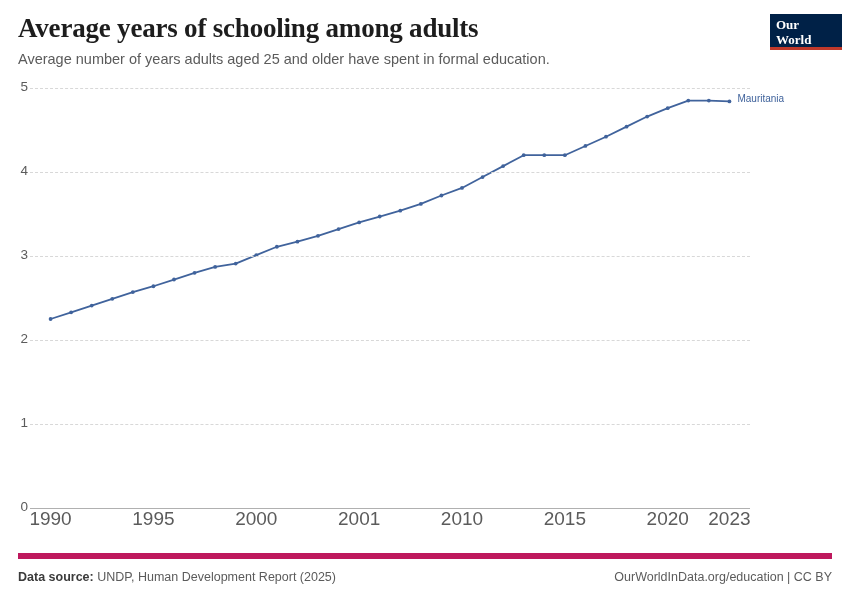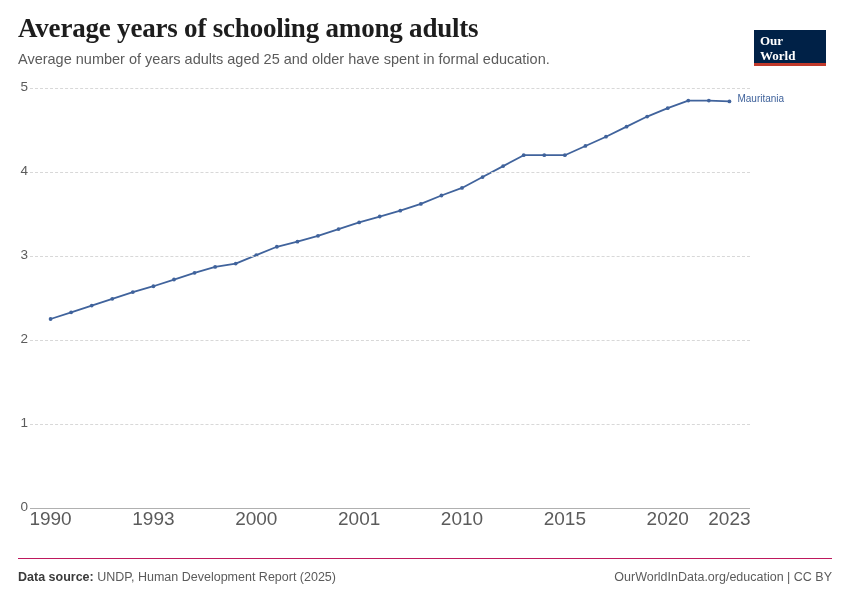--- a/index.html
+++ b/index.html
@@ -37,34 +37,33 @@
     line-height: 32px;
   }
   .chart-subtitle {
     font-size: 14.5px;
     color: #5b5b5b;
     margin: 6px 0 0 0;
     line-height: 18px;
   }
   .owid-logo {
     position: absolute;
-    right: 24px;
+    right: 8px;
     top: 14px;
     width: 72px;
     height: 36px;
     background: #002147;
     color: #ffffff;
     font-family: "Liberation Serif", serif;
     font-weight: 700;
     font-size: 13px;
     line-height: 15px;
     padding: 3px 5px 0 6px;
     box-sizing: border-box;
     border-bottom: 3px solid #c0392b;
-    margin-top: 16px;
   }
   .owid-logo span {
     display: block;
   }
 
   
   .plot-wrap {
     position: absolute;
     left: 0;
     top: 80px;
@@ -125,21 +124,21 @@
     height: 420px;
     overflow: visible;
   }
 
   
   .footer {
     position: absolute;
     left: 18px;
     right: 18px;
     bottom: 14px;
-    border-top: 1px solid #be185d;
+    border-top: 6px solid #be185d;
     padding-top: 10px;
   }
   .footer-row {
     position: relative;
     font-size: 12.5px;
     color: #5b5b5b;
     line-height: 17px;
   }
   .footer-row b {
     color: #3b3b3b;
@@ -217,21 +216,21 @@
         <div class="ytick" style="top: 252px;">2</div>
         <div class="gridline" style="top: 168px;"></div>
         <div class="ytick" style="top: 168px;">3</div>
         <div class="gridline" style="top: 84px;"></div>
         <div class="ytick" style="top: 84px;">4</div>
         <div class="gridline" style="top: 0px;"></div>
         <div class="ytick" style="top: 0px;">5</div>
       </div>
     <div class="xaxis" id="xaxis">
         <div class="xtick" style="left: 20.5714px; top: 0px;">1990</div>
-        <div class="xtick" style="left: 123.429px; top: 0px;">1993</div>
+        <div class="xtick" style="left: 123.429px; top: 0px;">1995</div>
         <div class="xtick" style="left: 226.286px; top: 0px; text-align: center;">2000</div>
         <div class="xtick" style="left: 329.143px; top: 0px;">2001</div>
         <div class="xtick" style="left: 432px; top: 0px;">2010</div>
         <div class="xtick" style="left: 534.857px; top: 0px;">2015</div>
         <div class="xtick" style="left: 637.714px; top: 0px;">2020</div>
         <div class="xtick" style="left: 699.429px; top: 0px;">2023</div>
       </div>
   <div class="series-label" style="left: 737.429px; top: 13.44px; color: rgb(64, 99, 156);">Mauritania</div>
     </div>
 

